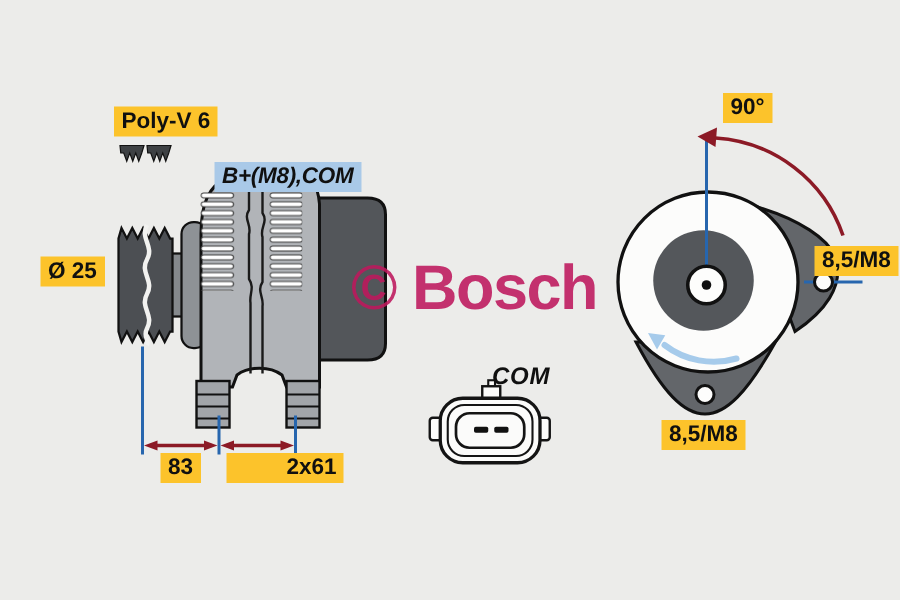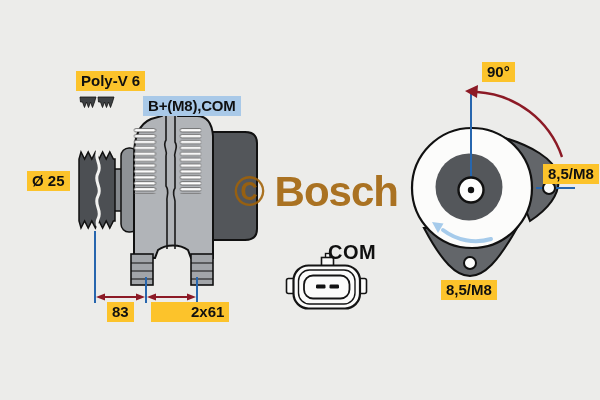--- a/index.html
+++ b/index.html
@@ -3,26 +3,26 @@
 <meta charset="utf-8">
 <style>
   html,body{margin:0;padding:0;background:#ECECEA;}
   .stage{position:relative;width:600px;height:400px;background:#ECECEA;overflow:hidden;
          font-family:"Liberation Sans",sans-serif;}
   .stage svg{position:absolute;left:0;top:0;}
   .lbl{position:absolute;font:bold 15px "Liberation Sans",sans-serif;color:#101010;
        padding:1px 5px;white-space:nowrap;line-height:18px;}
   .lbl.yellow{background:#FCC32B;}
   .lbl.blue{background:#A9C9E8;}
-  .lbl.plain{padding:0;background:transparent;font-size:20px;letter-spacing:.5px;}
+  .lbl.plain{padding:0;background:transparent;font-size:16px;letter-spacing:.5px;font-style:italic;}
   .watermark{position:absolute;left:234px;top:168px;font:bold 42px "Liberation Sans",sans-serif;
-             color:#a16207;opacity:.88;letter-spacing:-1px;pointer-events:none;}
+             color:#be185d;opacity:.88;letter-spacing:-1px;pointer-events:none;}
   
   .pos-polyv{left:76px;top:71px;}
-  .pos-bplus{left:143px;top:96px;letter-spacing:-.2px;}
+  .pos-bplus{left:143px;top:108px;letter-spacing:-.2px;font-style:italic;}
   .pos-dia{left:27px;top:171px;}
   .pos-d47{left:107px;top:302px;}
   .pos-d2x61{left:151px;top:302px;padding-left:40px;}
   .pos-com{left:328px;top:243px;}
   .pos-90{left:482px;top:62px;}
   .pos-m8r{left:543px;top:164px;}
   .pos-m8b{left:441px;top:280px;}
 </style>
 </head>
 <body>

